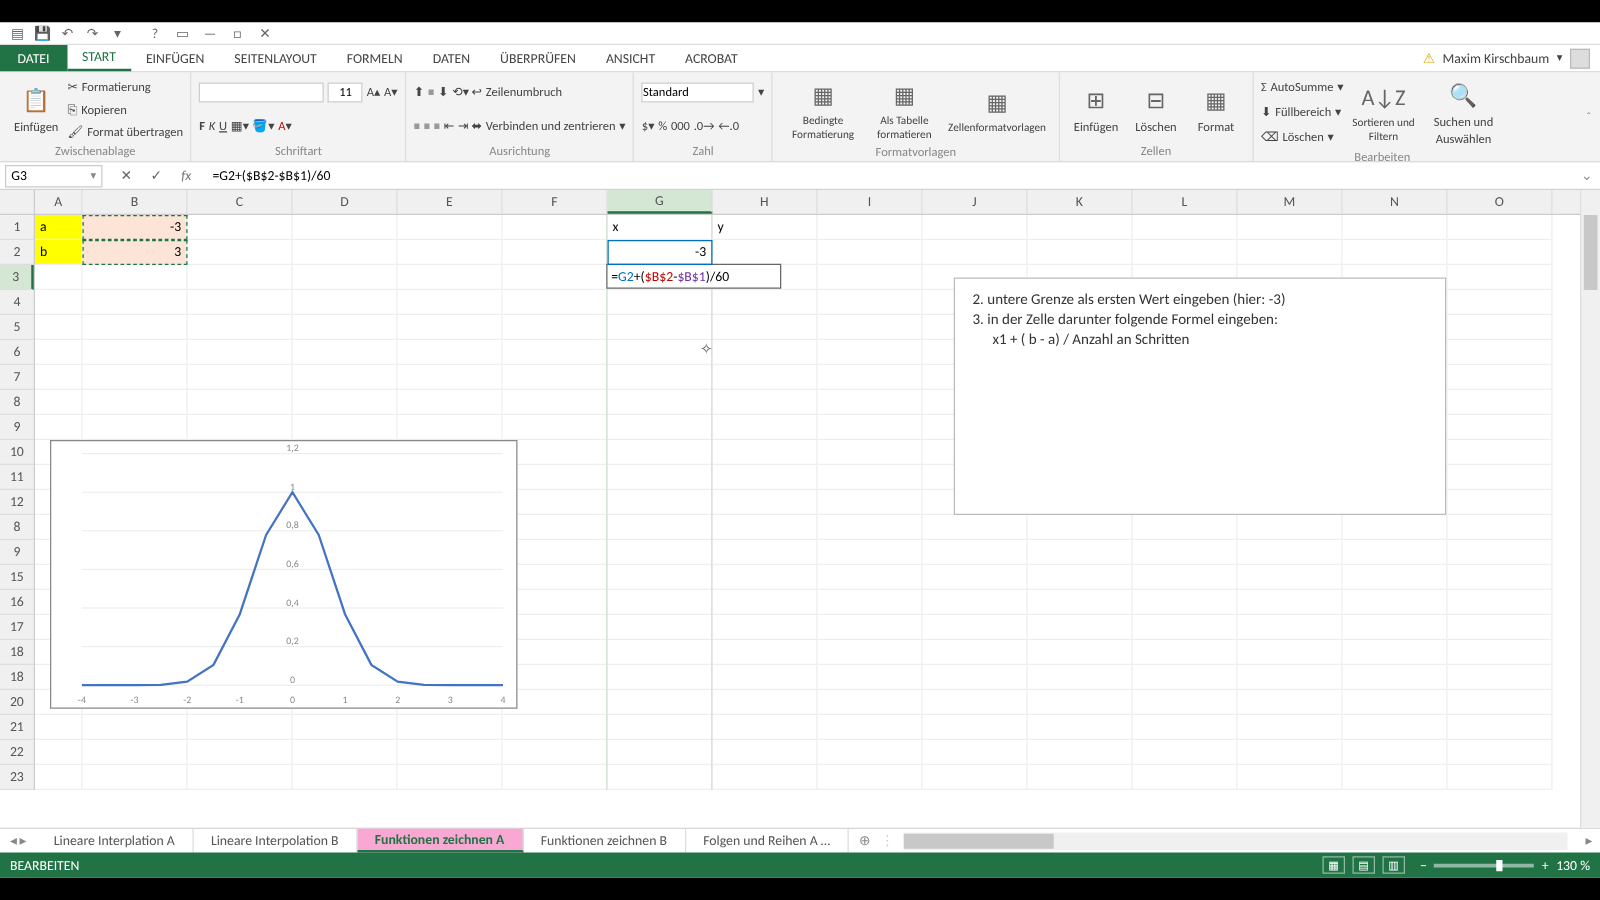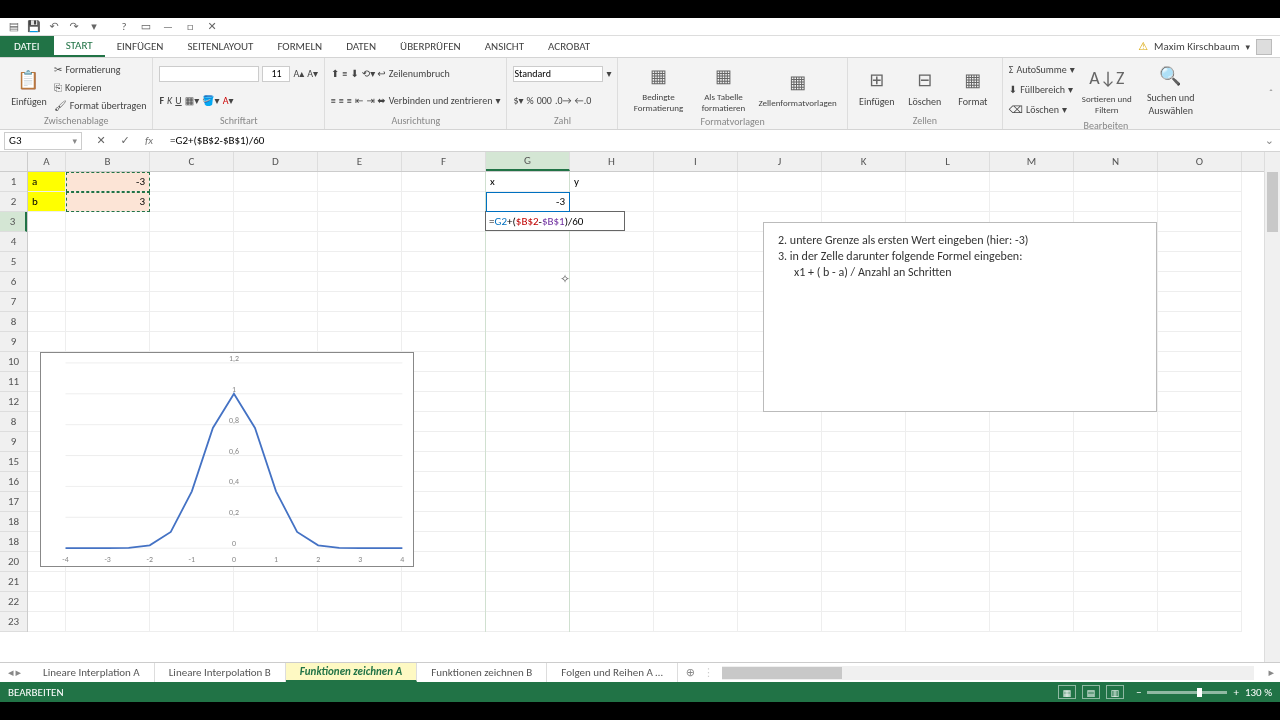--- a/index.html
+++ b/index.html
@@ -73,21 +73,21 @@
 
 .textbox { position: absolute; border: 1px solid #bbb; background: #fff; padding: 10px 14px; font-size: 12px; color: #333; }
 .textbox .tb-title { font-weight: bold; text-decoration: underline; margin-bottom: 10px; }
 .textbox .tb-line { margin-bottom: 2px; }
 .textbox .tb-sub { padding-left: 16px; }
 
 
 .sheet-bar { height: 20px; background: #fff; display: flex; align-items: center; font-size: 11px; border-top: 1px solid #ccc; }
 .sheet-nav { display: flex; gap: 2px; padding: 0 8px; color: #888; }
 .sheet-tab { padding: 0 14px; height: 100%; display: flex; align-items: center; border-right: 1px solid #ddd; color: #555; cursor: pointer; }
-.sheet-tab.active { background: #fef9c3; color: #217346; font-weight: bold; border-bottom: 2px solid #217346; font-style: italic; }
+.sheet-tab.active { background: #f9a8d4; color: #217346; font-weight: bold; border-bottom: 2px solid #217346; }
 .sheet-add { padding: 0 8px; color: #888; }
 .hscroll { flex: 1; margin: 0 8px; height: 14px; background: #f0f0f0; position: relative; }
 .hscroll .thumb { position: absolute; left: 0; top: 1px; bottom: 1px; width: 120px; background: #c8c8c8; }
 
 
 .status-bar { height: 20px; background: #217346; color: #fff; display: flex; align-items: center; font-size: 11px; padding: 0 8px; }
 .status-bar .spacer { flex: 1; }
 .status-bar .view-btns { display: flex; gap: 6px; }
 .status-bar .view-btns span { width: 18px; height: 14px; border: 1px solid rgba(255,255,255,.5); display: flex; align-items: center; justify-content: center; font-size: 9px; }
 .status-bar .zoom { display: flex; align-items: center; gap: 6px; margin-left: 12px; }

